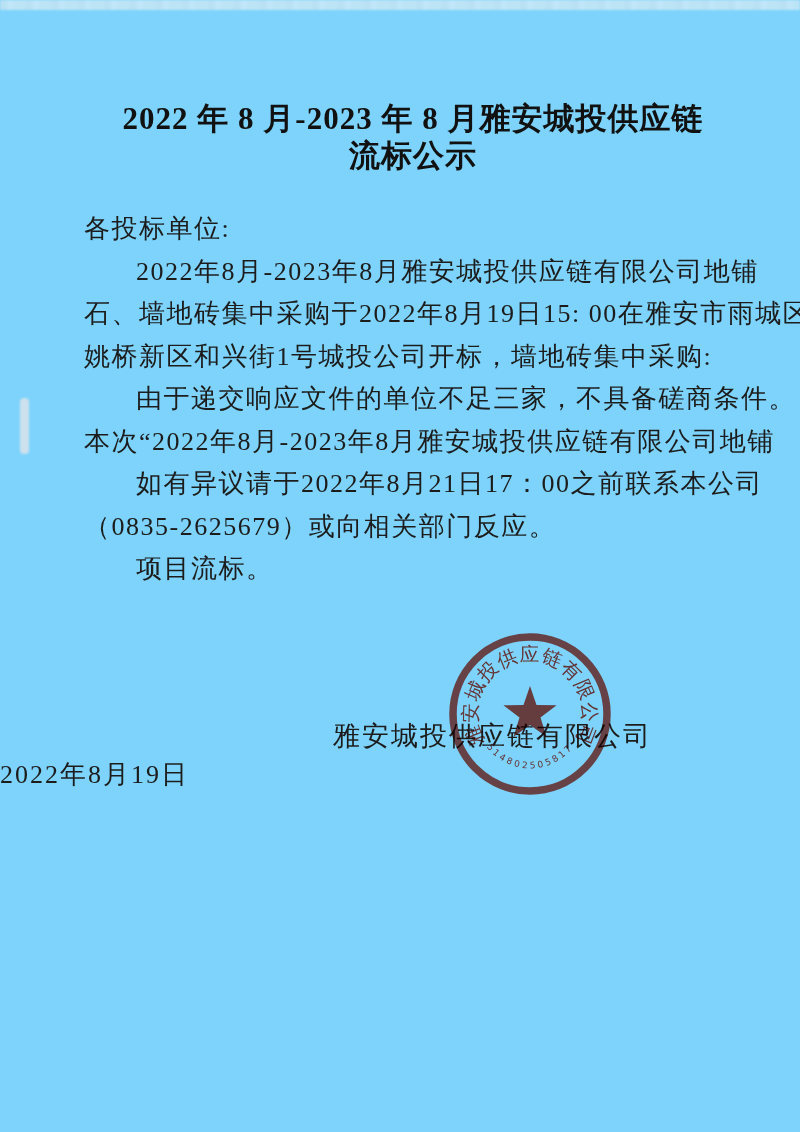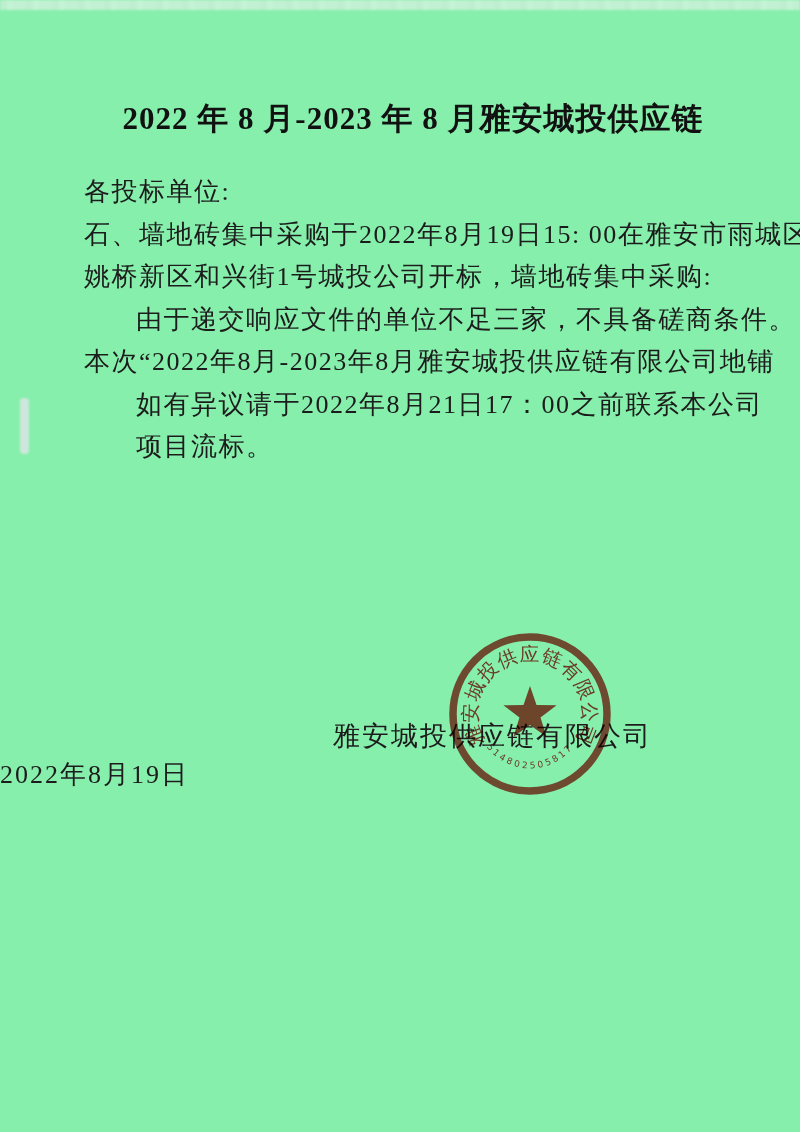--- a/index.html
+++ b/index.html
@@ -1,18 +1,18 @@
 <!DOCTYPE html>
 <html><head>
 <meta charset="utf-8">
 <style>
   html,body{margin:0;padding:0;background:#e8e8e8;}
   .page{
     position:relative;width:800px;height:1132px;margin:0 auto;
-    background:#86efac;overflow:hidden;
+    background:#7dd3fc;overflow:hidden;
     font-family:"Liberation Serif","DejaVu Serif",serif;
     color:#1c1c1c;
   }
   
   .scan-top{
     position:absolute;left:0;top:0;width:800px;height:10px;
     background:repeating-linear-gradient(90deg,#ededed 0 7px,#f8f8f7 7px 13px,#f2f2f1 13px 26px);
     opacity:.55;filter:blur(1px);
   }
   
@@ -51,29 +51,32 @@
 </head>
 <body>
 
 <div class="page">
 
   <div class="scan-top"></div>
   <div class="scan-streak"></div>
 
   <h1 class="title">
     <span class="tline">2022 年 8 月-2023 年 8 月雅安城投供应链</span>
+    <span class="tline">流标公示</span>
   </h1>
 
   <div class="body-text">
     <div class="line">各投标单位:</div>
+    <div class="line indent">2022年8月-2023年8月雅安城投供应链有限公司地铺</div>
     <div class="line">石、墙地砖集中采购于2022年8月19日15: 00在雅安市雨城区</div>
     <div class="line">姚桥新区和兴街1号城投公司开标，墙地砖集中采购:</div>
     <div class="line indent">由于递交响应文件的单位不足三家，不具备磋商条件。</div>
     <div class="line">本次“2022年8月-2023年8月雅安城投供应链有限公司地铺</div>
     <div class="line indent">如有异议请于2022年8月21日17：00之前联系本公司</div>
+    <div class="line">（0835-2625679）或向相关部门反应。</div>
     <div class="line indent">项目流标。</div>
   </div>
 
   <div class="signature">
     <div class="sig-company">雅安城投供应链有限公司</div>
     <div class="sig-date">2022年8月19日</div>
   </div>
 
   <svg class="seal" viewBox="-102 -102 204 204" xmlns="http://www.w3.org/2000/svg">
     <defs>

